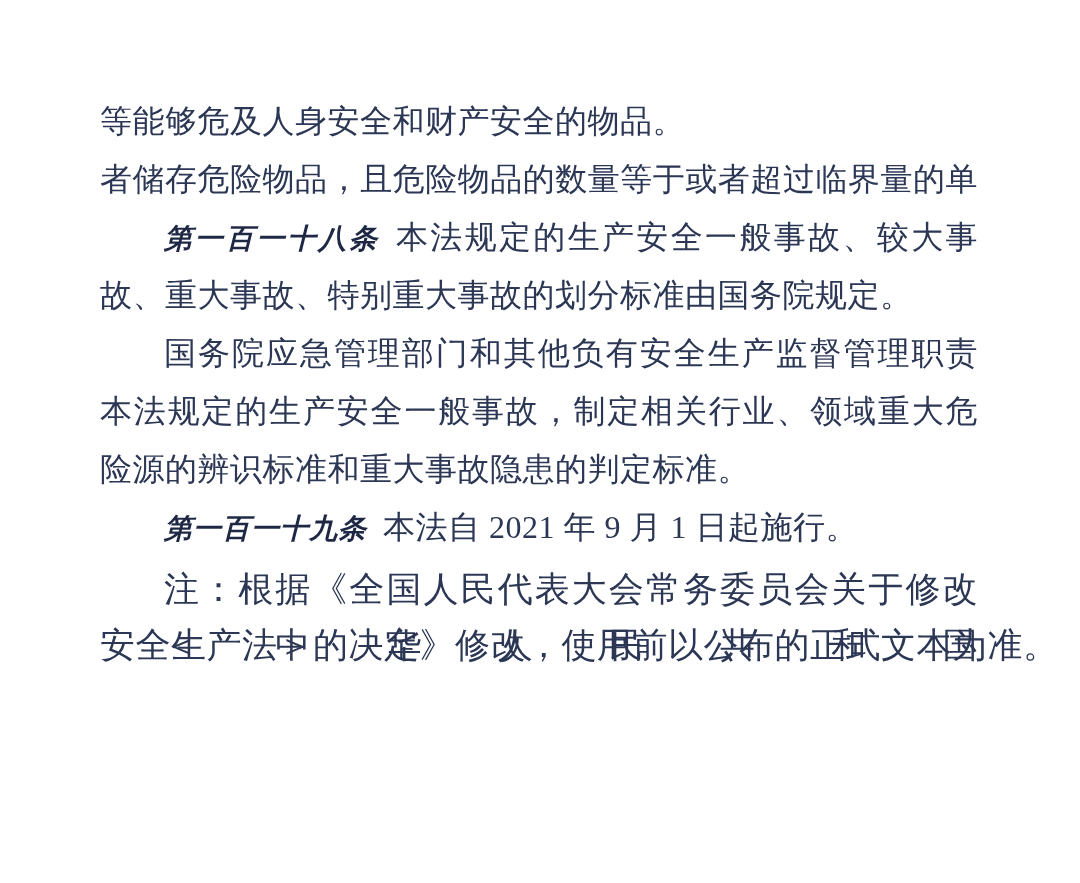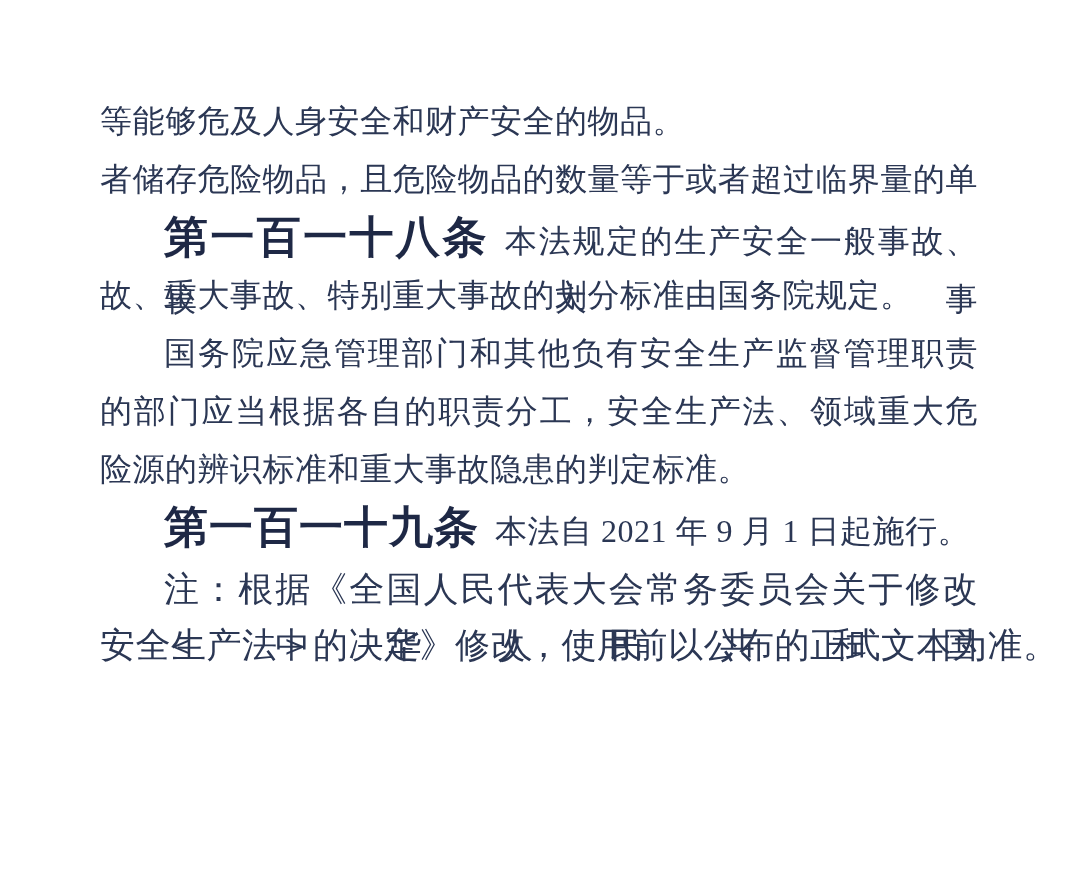--- a/index.html
+++ b/index.html
@@ -38,24 +38,25 @@
   .ln.fill {
     white-space: normal;
     text-align: justify;
     text-align-last: justify;
     text-justify: inter-character;
   }
   .indent { padding-left: 64px; }
   .lead {
     font-family: "Liberation Sans", "DejaVu Sans", sans-serif;
     font-weight: 700;
-    font-size: 44px;
+    font-size: 28px;
     color: var(--bold);
     margin-right: 16px;
     letter-spacing: 1px;
+    font-style: italic;
   }
   .note {
     font-size: 35px;
     height: 56px;
     line-height: 56px;
     letter-spacing: 0.5px;
   }
   .note-gap { margin-top: 6px; }
 </style>
 </head>
@@ -80,21 +81,21 @@
 
     <div class="ln">
       <span>故、重大事故、特别重大事故的划分标准由国务院规定。</span>
     </div>
 
     <div class="ln indent fill">
       <span>国务院应急管理部门和其他负有安全生产监督管理职责</span>
     </div>
 
     <div class="ln fill">
-      <span>的部门应当根据各自的职责分工，安全生产法、领域重大危</span>
+      <span>本法规定的生产安全一般事故，制定相关行业、领域重大危</span>
     </div>
 
     <div class="ln">
       <span>险源的辨识标准和重大事故隐患的判定标准。</span>
     </div>
 
     <div class="ln indent">
       <span class="lead">第一百一十九条</span><span>本法自 2021 年 9 月 1 日起施行。</span>
     </div>
 

